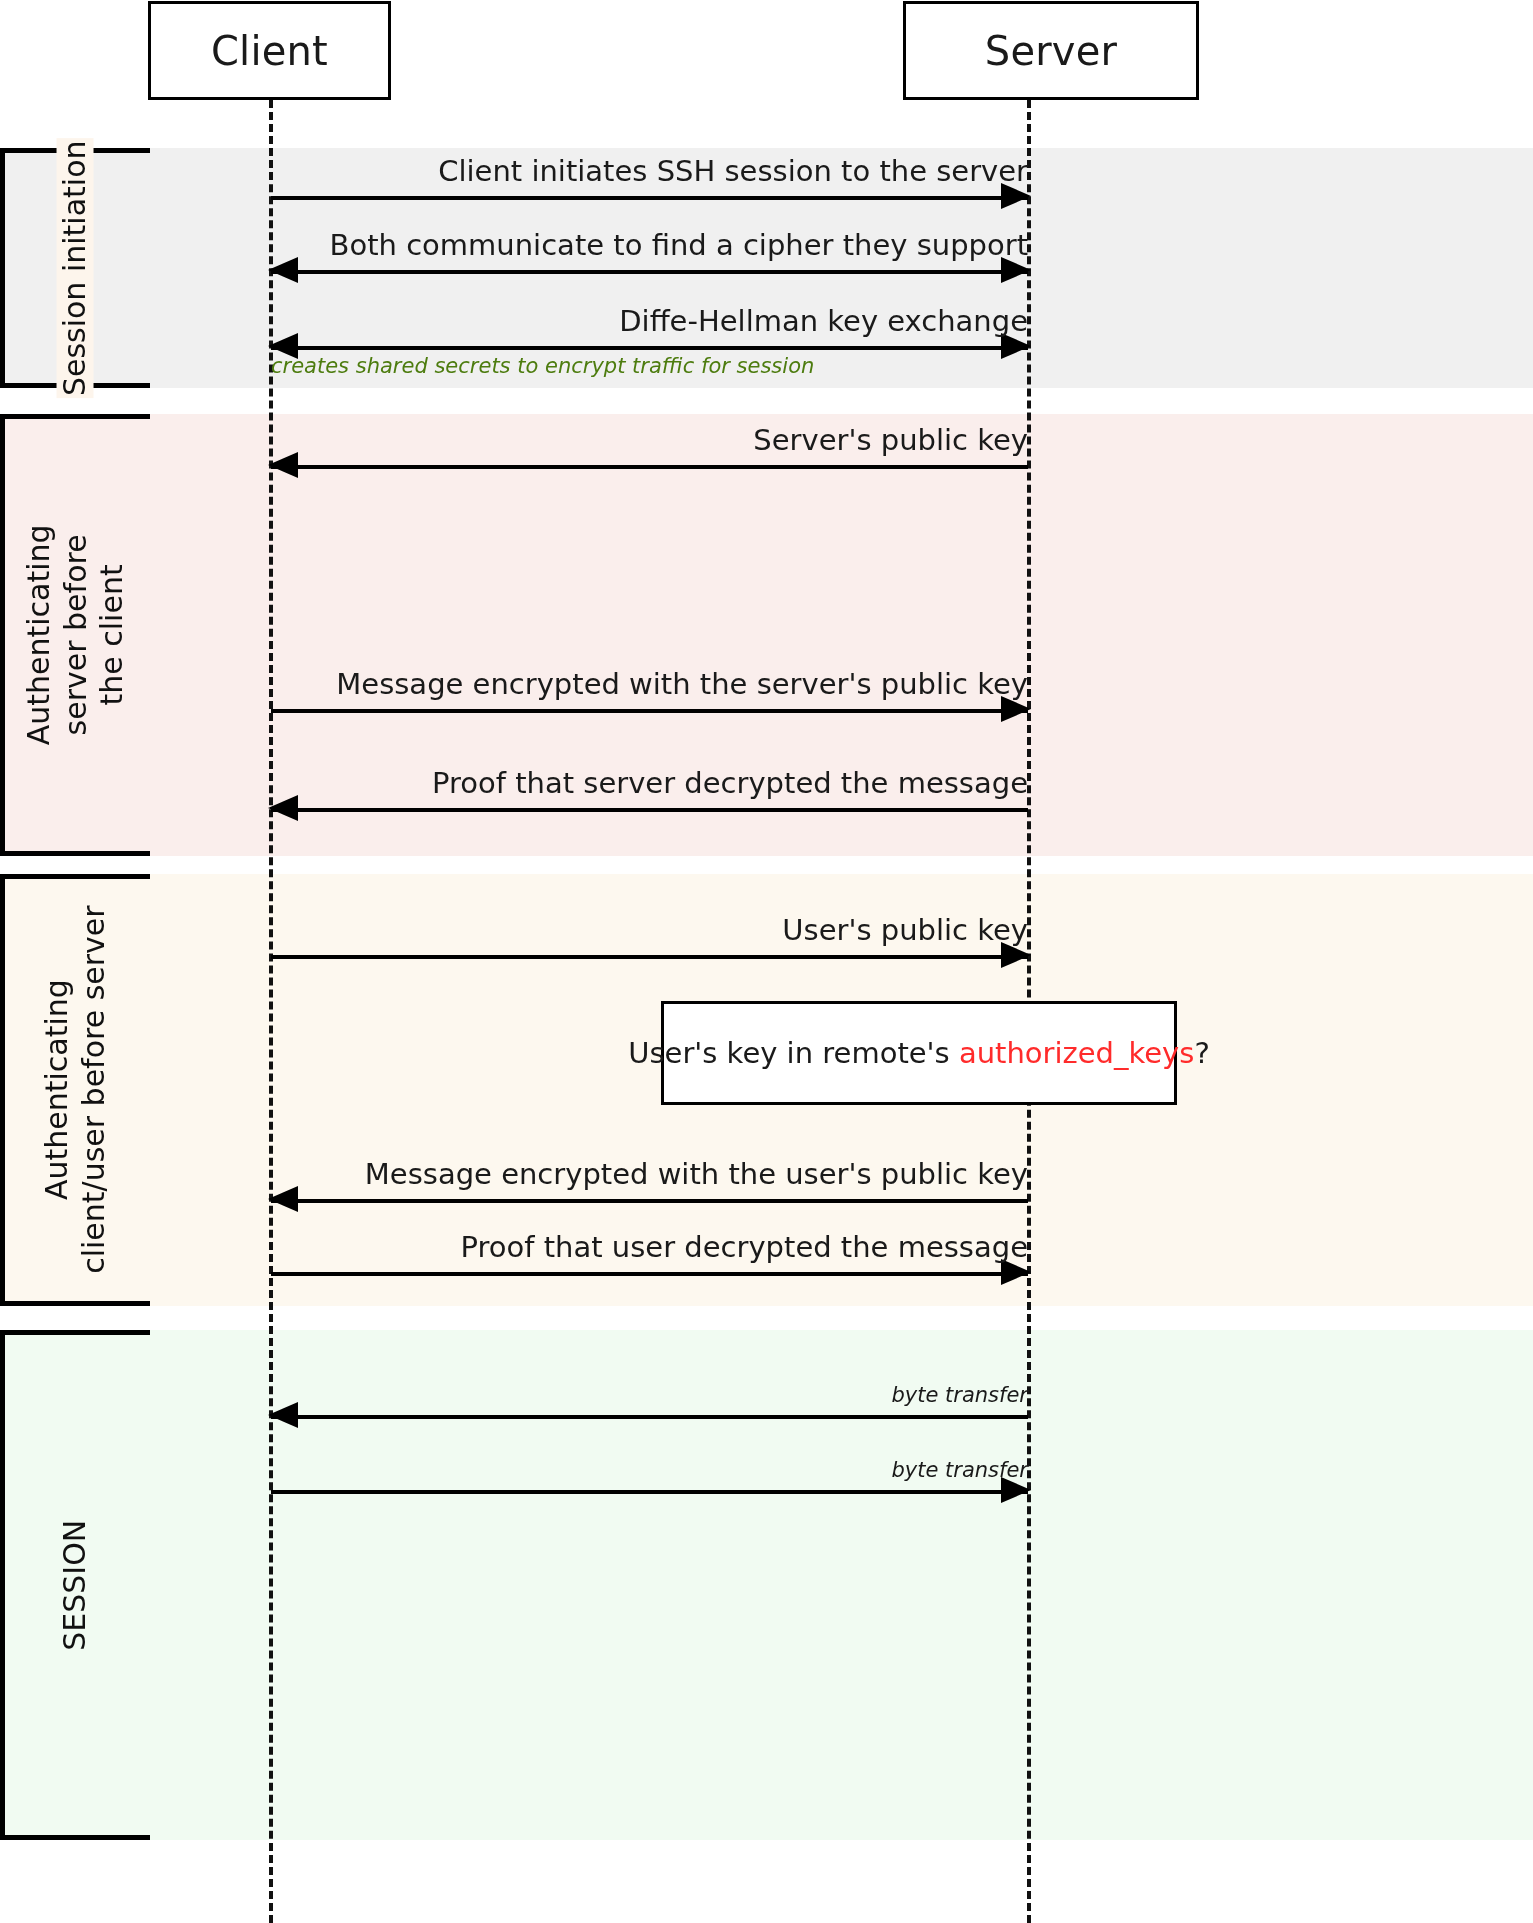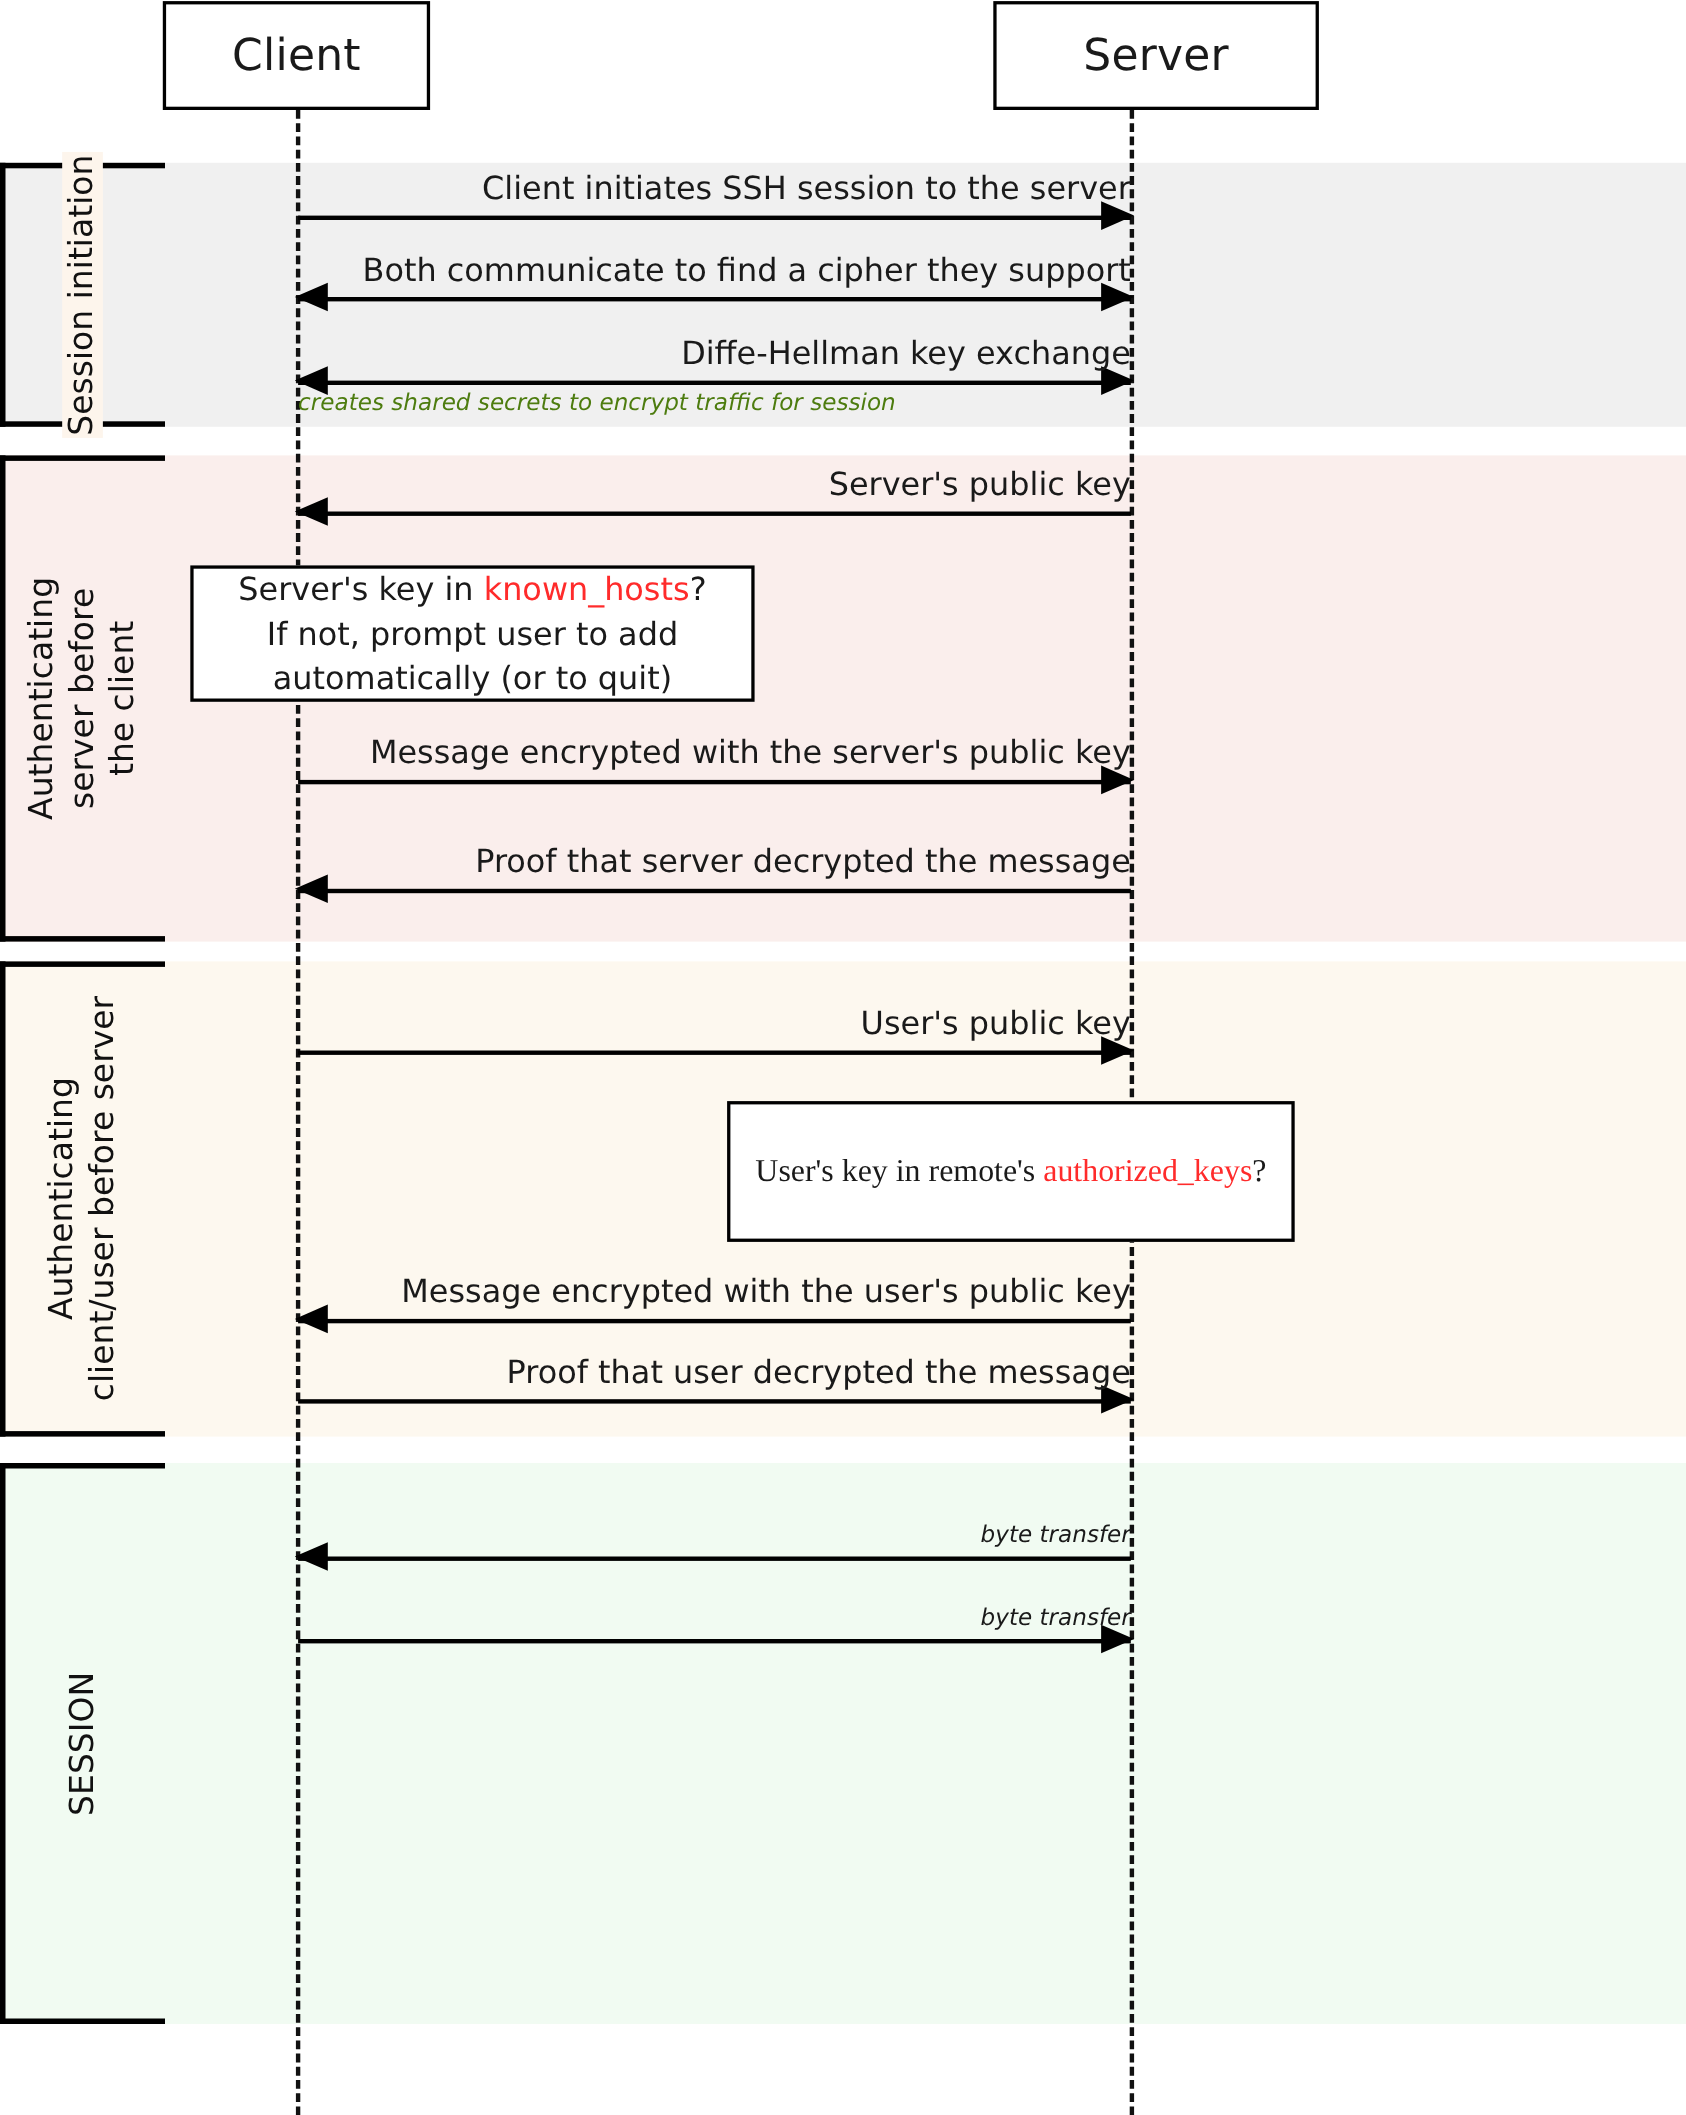--- a/index.html
+++ b/index.html
@@ -298,31 +298,20 @@
     <div class="arrowhead left"></div>
     <div class="msg-label italic-small">byte transfer</div>
   </div>
 
   <div class="msg" style="left:271px; width:757px; top:1490px;">
     <div class="msg-line"></div>
     <div class="arrowhead right"></div>
     <div class="msg-label italic-small">byte transfer</div>
   </div>
 
-  <div class="note" style="left:173px; top:514px; width:513px; height:124px;">
-    <div class="note-line">
-      <span>Server's key in </span><span class="code-red">known_hosts</span><span>?</span>
-    </div>
-    <div class="note-line">
-      <span>If not, prompt user to add</span>
-    </div>
-    <div class="note-line">
-      <span>automatically (or to quit)</span>
-    </div>
-  </div>
-
-  <div class="note" style="left:661px; top:1001px; width:516px; height:128px;font-family:Liberation Serif, serif;">
+
+  <div class="note" style="left:661px; top:1001px; width:516px; height:104px;">
     <div class="note-line">
       <span>User's key in remote's </span><span class="code-red">authorized_keys</span><span>?</span>
     </div>
   </div>
 
 </div>
 
 </body></html>

